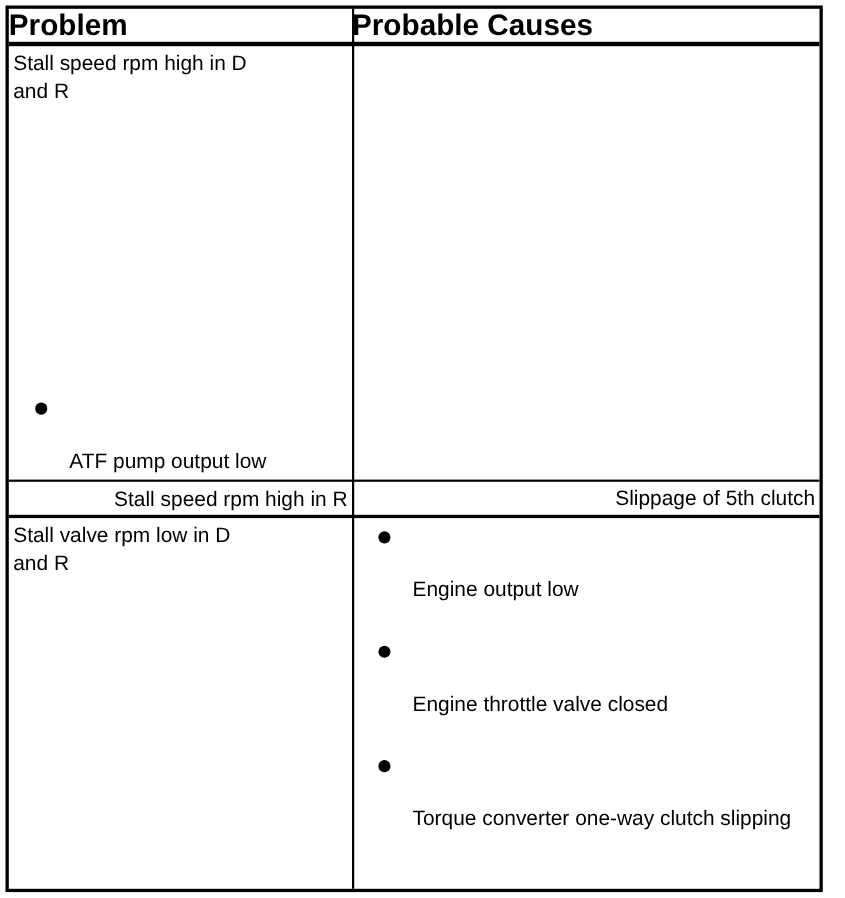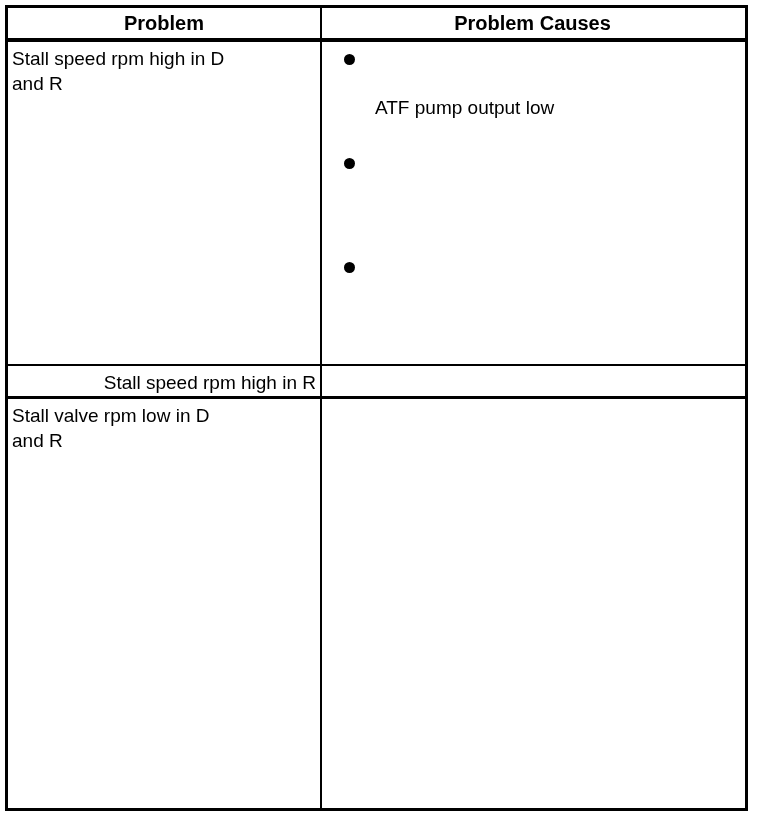--- a/index.html
+++ b/index.html
@@ -55,37 +55,37 @@
     position: relative;
     display: flex;
     box-sizing: border-box;
     width: 100%;
   }
 
   .row.header {
     height: 34px;
     border-bottom: 4px solid #000000;
   }
-  .row.r1 { height: 324px; border-bottom: 2px solid #000000; }
+  .row.r1 { height: 396px; border-bottom: 2px solid #000000; flex-direction: column; }
   .row.r2 { height: 33px;  border-bottom: 3px solid #000000; text-align: right; }
   .row.r3 { height: 331px; }
 
   .cell {
     box-sizing: border-box;
     position: relative;
     overflow: hidden;
   }
   .cell.c1 { width: 312px; flex: 0 0 312px; }
   .cell.c2 { flex: 1 1 auto; }
 
   
   .hdr-text {
-    font-size: 20px;
+    font-size: 27px;
     font-weight: bold;
-    text-align: center;
+    text-align: left;
     line-height: 30px;
     letter-spacing: 0px;
   }
 
   
   .problem-text {
     font-size: 19px;
     line-height: 25px;
     padding: 4px 4px 0 4px;
     white-space: pre-line;
@@ -136,21 +136,21 @@
   <div class="table">
     <div class="rows">
 
       <div class="col-divider"></div>
 
       <div class="row header">
         <div class="cell c1">
           <div class="hdr-text">Problem</div>
         </div>
         <div class="cell c2">
-          <div class="hdr-text">Problem Causes</div>
+          <div class="hdr-text">Probable Causes</div>
         </div>
       </div>
 
       <div class="row r1">
         <div class="cell c1">
           <div class="problem-text">Stall speed rpm high in D
 and R</div>
         </div>
         <div class="cell c2">
           <ul class="cause-list">
@@ -168,25 +168,44 @@
               <span class="bullet-dot"></span>
             </li>
           </ul>
         </div>
       </div>
 
       <div class="row r2">
         <div class="cell c1">
           <div class="problem-text">Stall speed rpm high in R</div>
         </div>
+        <div class="cell c2">
+          <div class="plain-cause">Slippage of 5th clutch</div>
+        </div>
       </div>
 
       <div class="row r3">
         <div class="cell c1">
           <div class="problem-text">Stall valve rpm low in D
 and R</div>
         </div>
+        <div class="cell c2">
+          <ul class="cause-list">
+            <li class="cause-item">
+              <span class="bullet-dot"></span>
+              <span class="cause-label">Engine output low</span>
+            </li>
+            <li class="cause-item">
+              <span class="bullet-dot"></span>
+              <span class="cause-label">Engine throttle valve closed</span>
+            </li>
+            <li class="cause-item">
+              <span class="bullet-dot"></span>
+              <span class="cause-label">Torque converter one-way clutch slipping</span>
+            </li>
+          </ul>
+        </div>
       </div>
 
     </div>
   </div>
 
 </div>
 
 </body></html>

